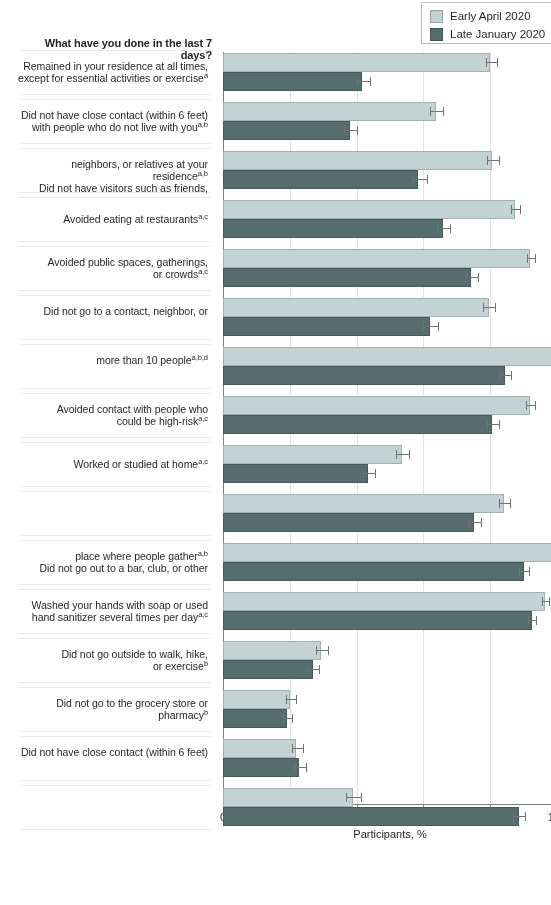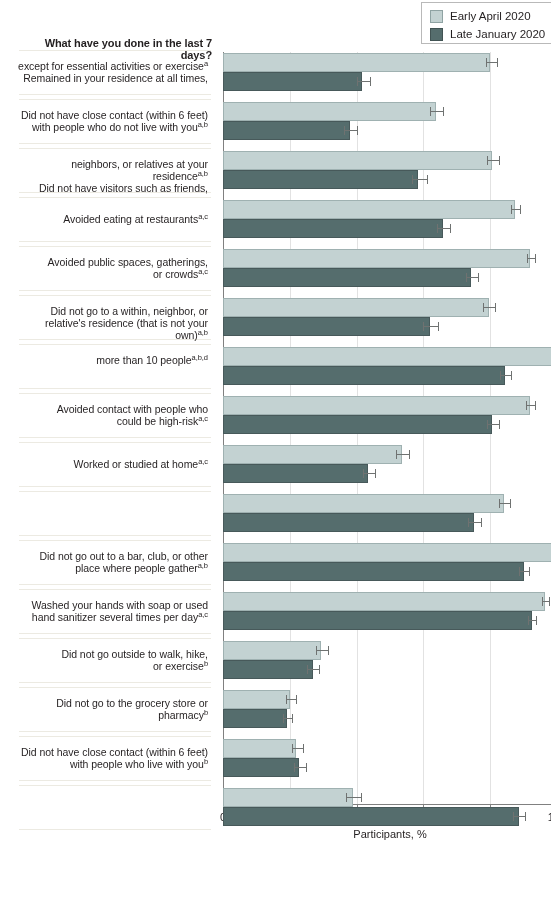--- a/index.html
+++ b/index.html
@@ -75,22 +75,22 @@
     </div>
   </div>
 
   <div class="plot-title">What have you done in the last 7 days?</div>
 
   <div class="plot">
     <div class="label-col" id="label-col">
         <div class="row-sep" style="top: -2px;"></div>
         <div class="row-sep" style="top: 42px;"></div>
         <div class="row-label" style="top: 7.8px;">
+          <div>Remained in your residence at all times,</div>
           <div>except for essential activities or exercise<sup>a</sup></div>
-          <div>Remained in your residence at all times,</div>
         </div>
         <div class="row-sep" style="top: 47px;"></div>
         <div class="row-sep" style="top: 91px;"></div>
         <div class="row-label" style="top: 56.8px;">
           <div>Did not have close contact (within 6 feet)</div>
           <div>with people who do not live with you<sup>a,b</sup></div>
         </div>
         <div class="row-sep" style="top: 96px;"></div>
         <div class="row-sep" style="top: 140px;"></div>
         <div class="row-label" style="top: 105.8px;">
@@ -104,22 +104,21 @@
         </div>
         <div class="row-sep" style="top: 194px;"></div>
         <div class="row-sep" style="top: 238px;"></div>
         <div class="row-label" style="top: 203.8px;">
           <div>Avoided public spaces, gatherings,</div>
           <div>or crowds<sup>a,c</sup></div>
         </div>
         <div class="row-sep" style="top: 243px;"></div>
         <div class="row-sep" style="top: 287px;"></div>
         <div class="row-label" style="top: 252.8px;">
-          <div>Did not go to a within, neighbor, or</div>
-          <div>relative's residence (that is not your own)<sup>a,b</sup></div>
+          <div>Did not go to a contact, neighbor, or</div>
         </div>
         <div class="row-sep" style="top: 292px;"></div>
         <div class="row-sep" style="top: 336px;"></div>
         <div class="row-label" style="top: 301.8px;">
           <div>more than 10 people<sup>a,b,d</sup></div>
         </div>
         <div class="row-sep" style="top: 341px;"></div>
         <div class="row-sep" style="top: 385px;"></div>
         <div class="row-label" style="top: 350.8px;">
           <div>Avoided contact with people who</div>
@@ -128,22 +127,22 @@
         <div class="row-sep" style="top: 390px;"></div>
         <div class="row-sep" style="top: 434px;"></div>
         <div class="row-label" style="top: 405.9px; text-align: right;">
           <div>Worked or studied at home<sup>a,c</sup></div>
         </div>
         <div class="row-sep" style="top: 439px;"></div>
         <div class="row-sep" style="top: 483px;"></div>
         <div class="row-sep" style="top: 488px;"></div>
         <div class="row-sep" style="top: 532px;"></div>
         <div class="row-label" style="top: 497.8px;">
+          <div>place where people gather<sup>a,b</sup></div>
           <div>Did not go out to a bar, club, or other</div>
-          <div>place where people gather<sup>a,b</sup></div>
         </div>
         <div class="row-sep" style="top: 537px;"></div>
         <div class="row-sep" style="top: 581px;"></div>
         <div class="row-label" style="top: 546.8px;">
           <div>Washed your hands with soap or used</div>
           <div>hand sanitizer several times per day<sup>a,c</sup></div>
         </div>
         <div class="row-sep" style="top: 586px;"></div>
         <div class="row-sep" style="top: 630px;"></div>
         <div class="row-label" style="top: 595.8px;">
@@ -153,21 +152,20 @@
         <div class="row-sep" style="top: 635px;"></div>
         <div class="row-sep" style="top: 679px;"></div>
         <div class="row-label" style="top: 644.8px;">
           <div>Did not go to the grocery store or</div>
           <div>pharmacy<sup>b</sup></div>
         </div>
         <div class="row-sep" style="top: 684px;"></div>
         <div class="row-sep" style="top: 728px;"></div>
         <div class="row-label" style="top: 693.8px;">
           <div>Did not have close contact (within 6 feet)</div>
-          <div>with people who live with you<sup>b</sup></div>
         </div>
         <div class="row-sep" style="top: 733px;"></div>
         <div class="row-sep" style="top: 777px;"></div>
       </div>
     <div class="bars-col" id="bars-col">
         <div class="grid-line" style="left: 66.8px;"></div>
         <div class="grid-line" style="left: 133.6px;"></div>
         <div class="grid-line" style="left: 200.4px;"></div>
         <div class="grid-line" style="left: 267.2px;"></div>
         <div class="grid-line" style="left: 334px;"></div>

